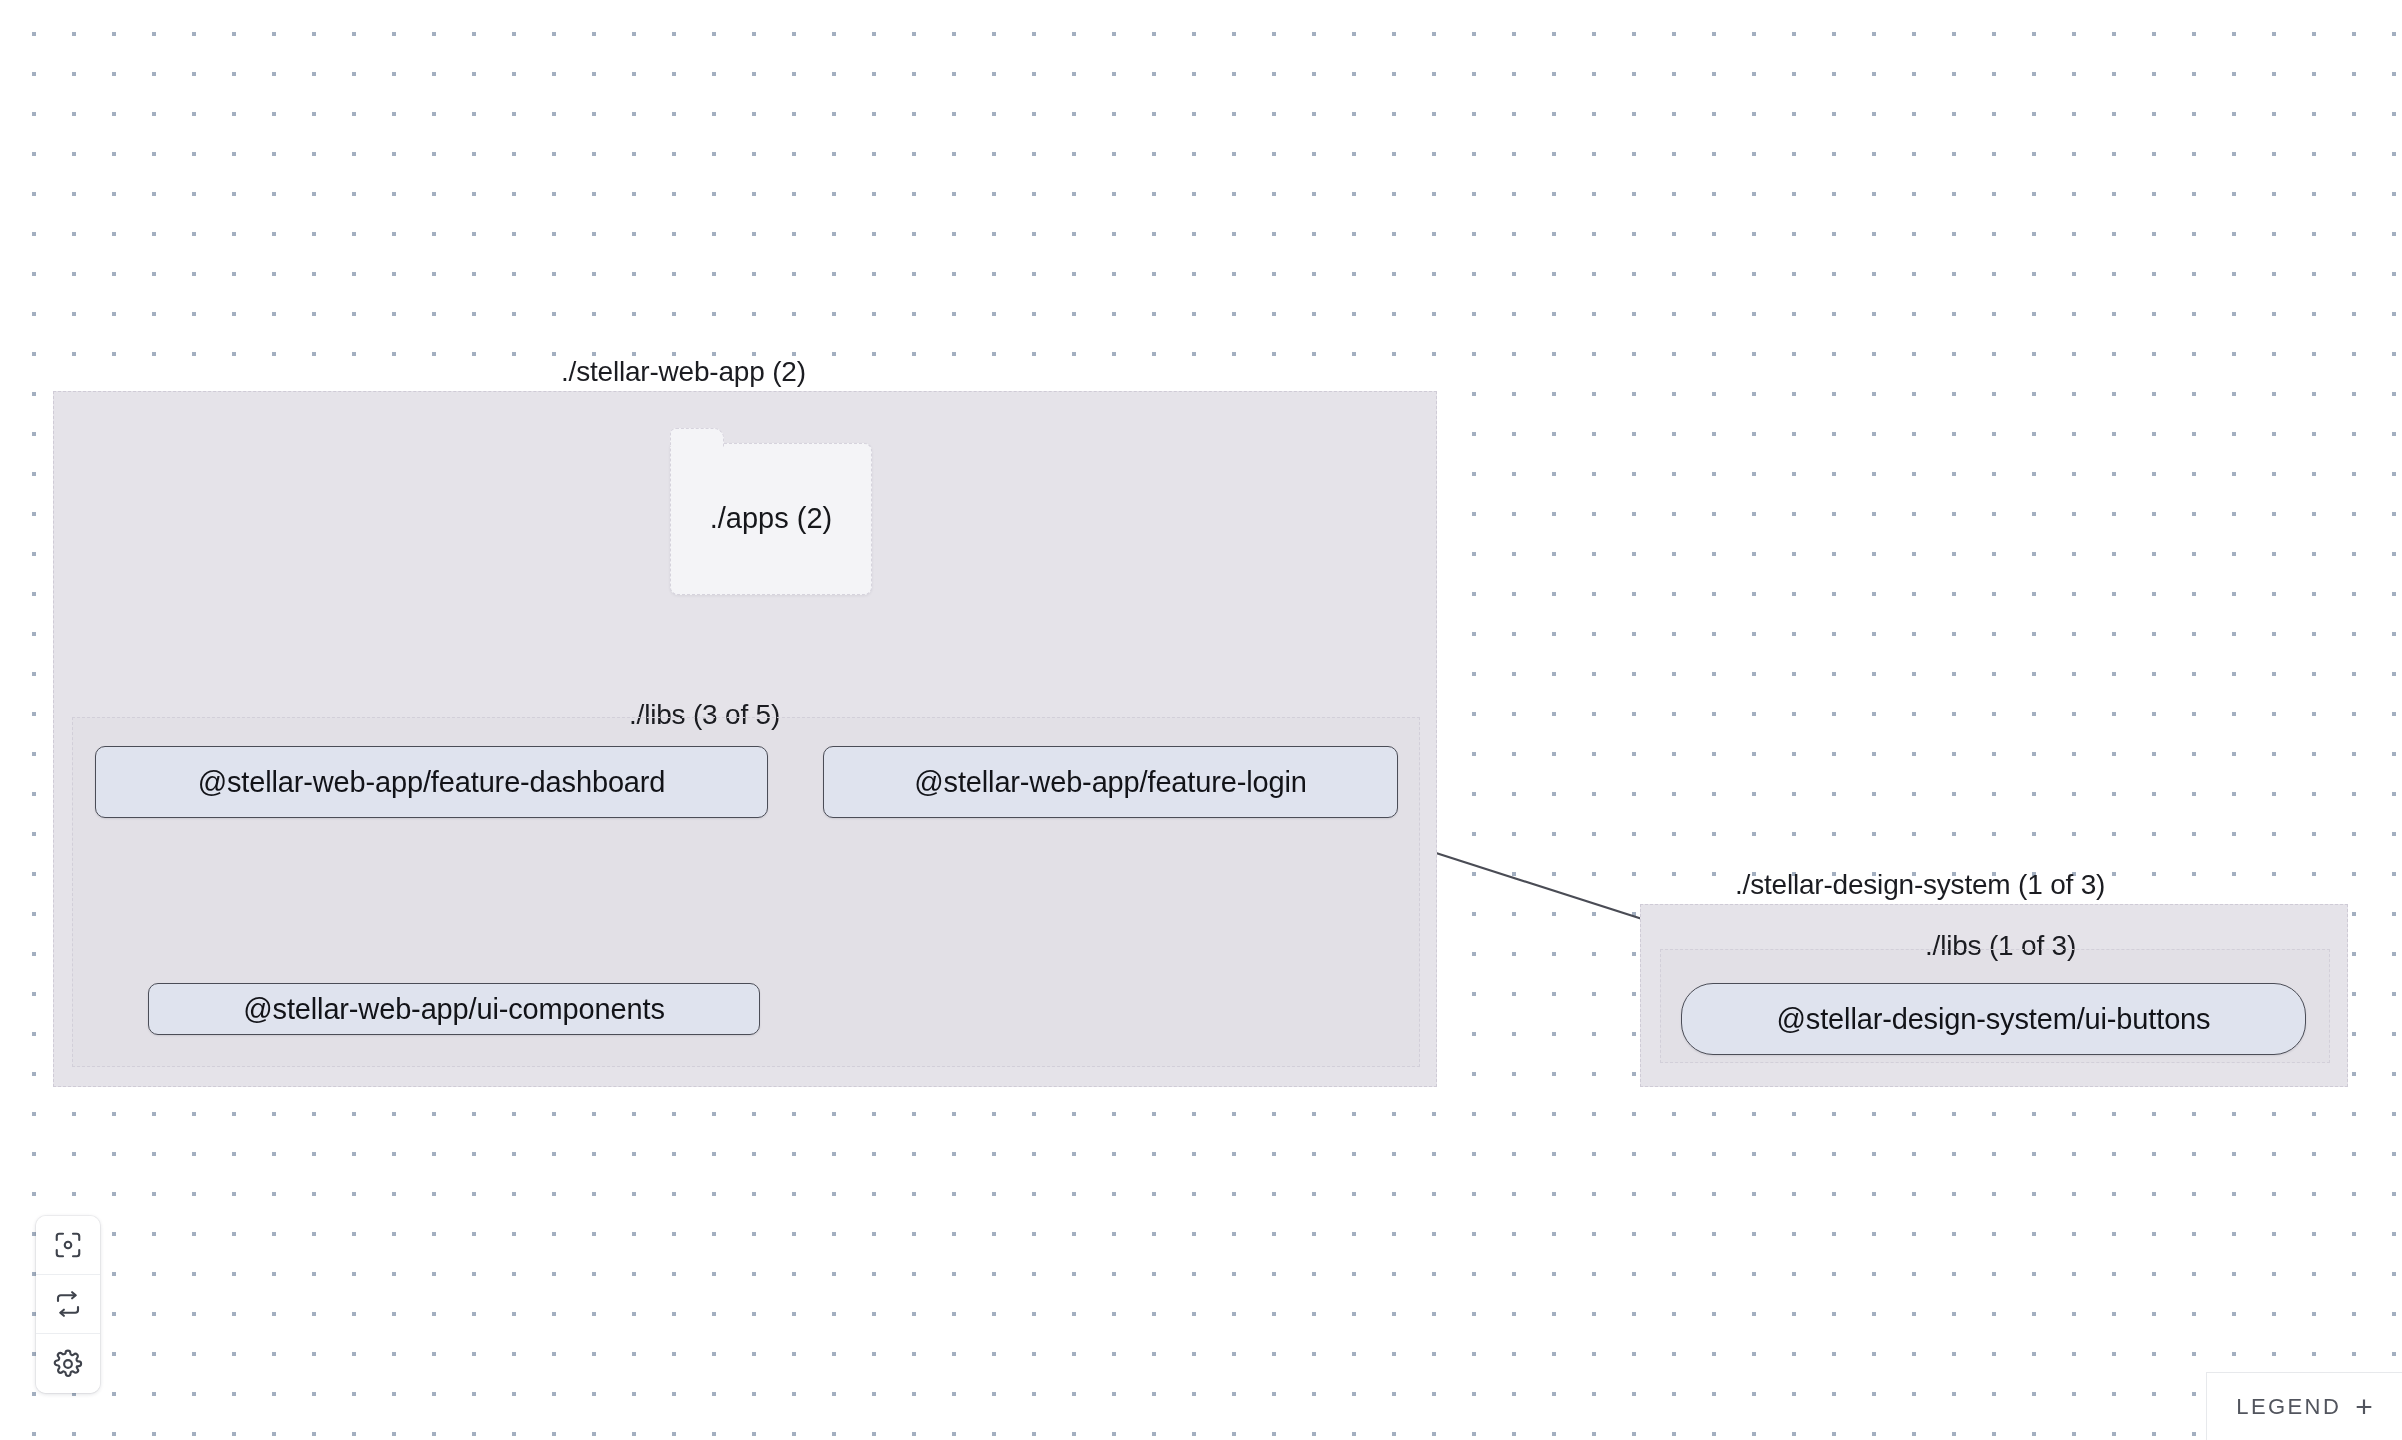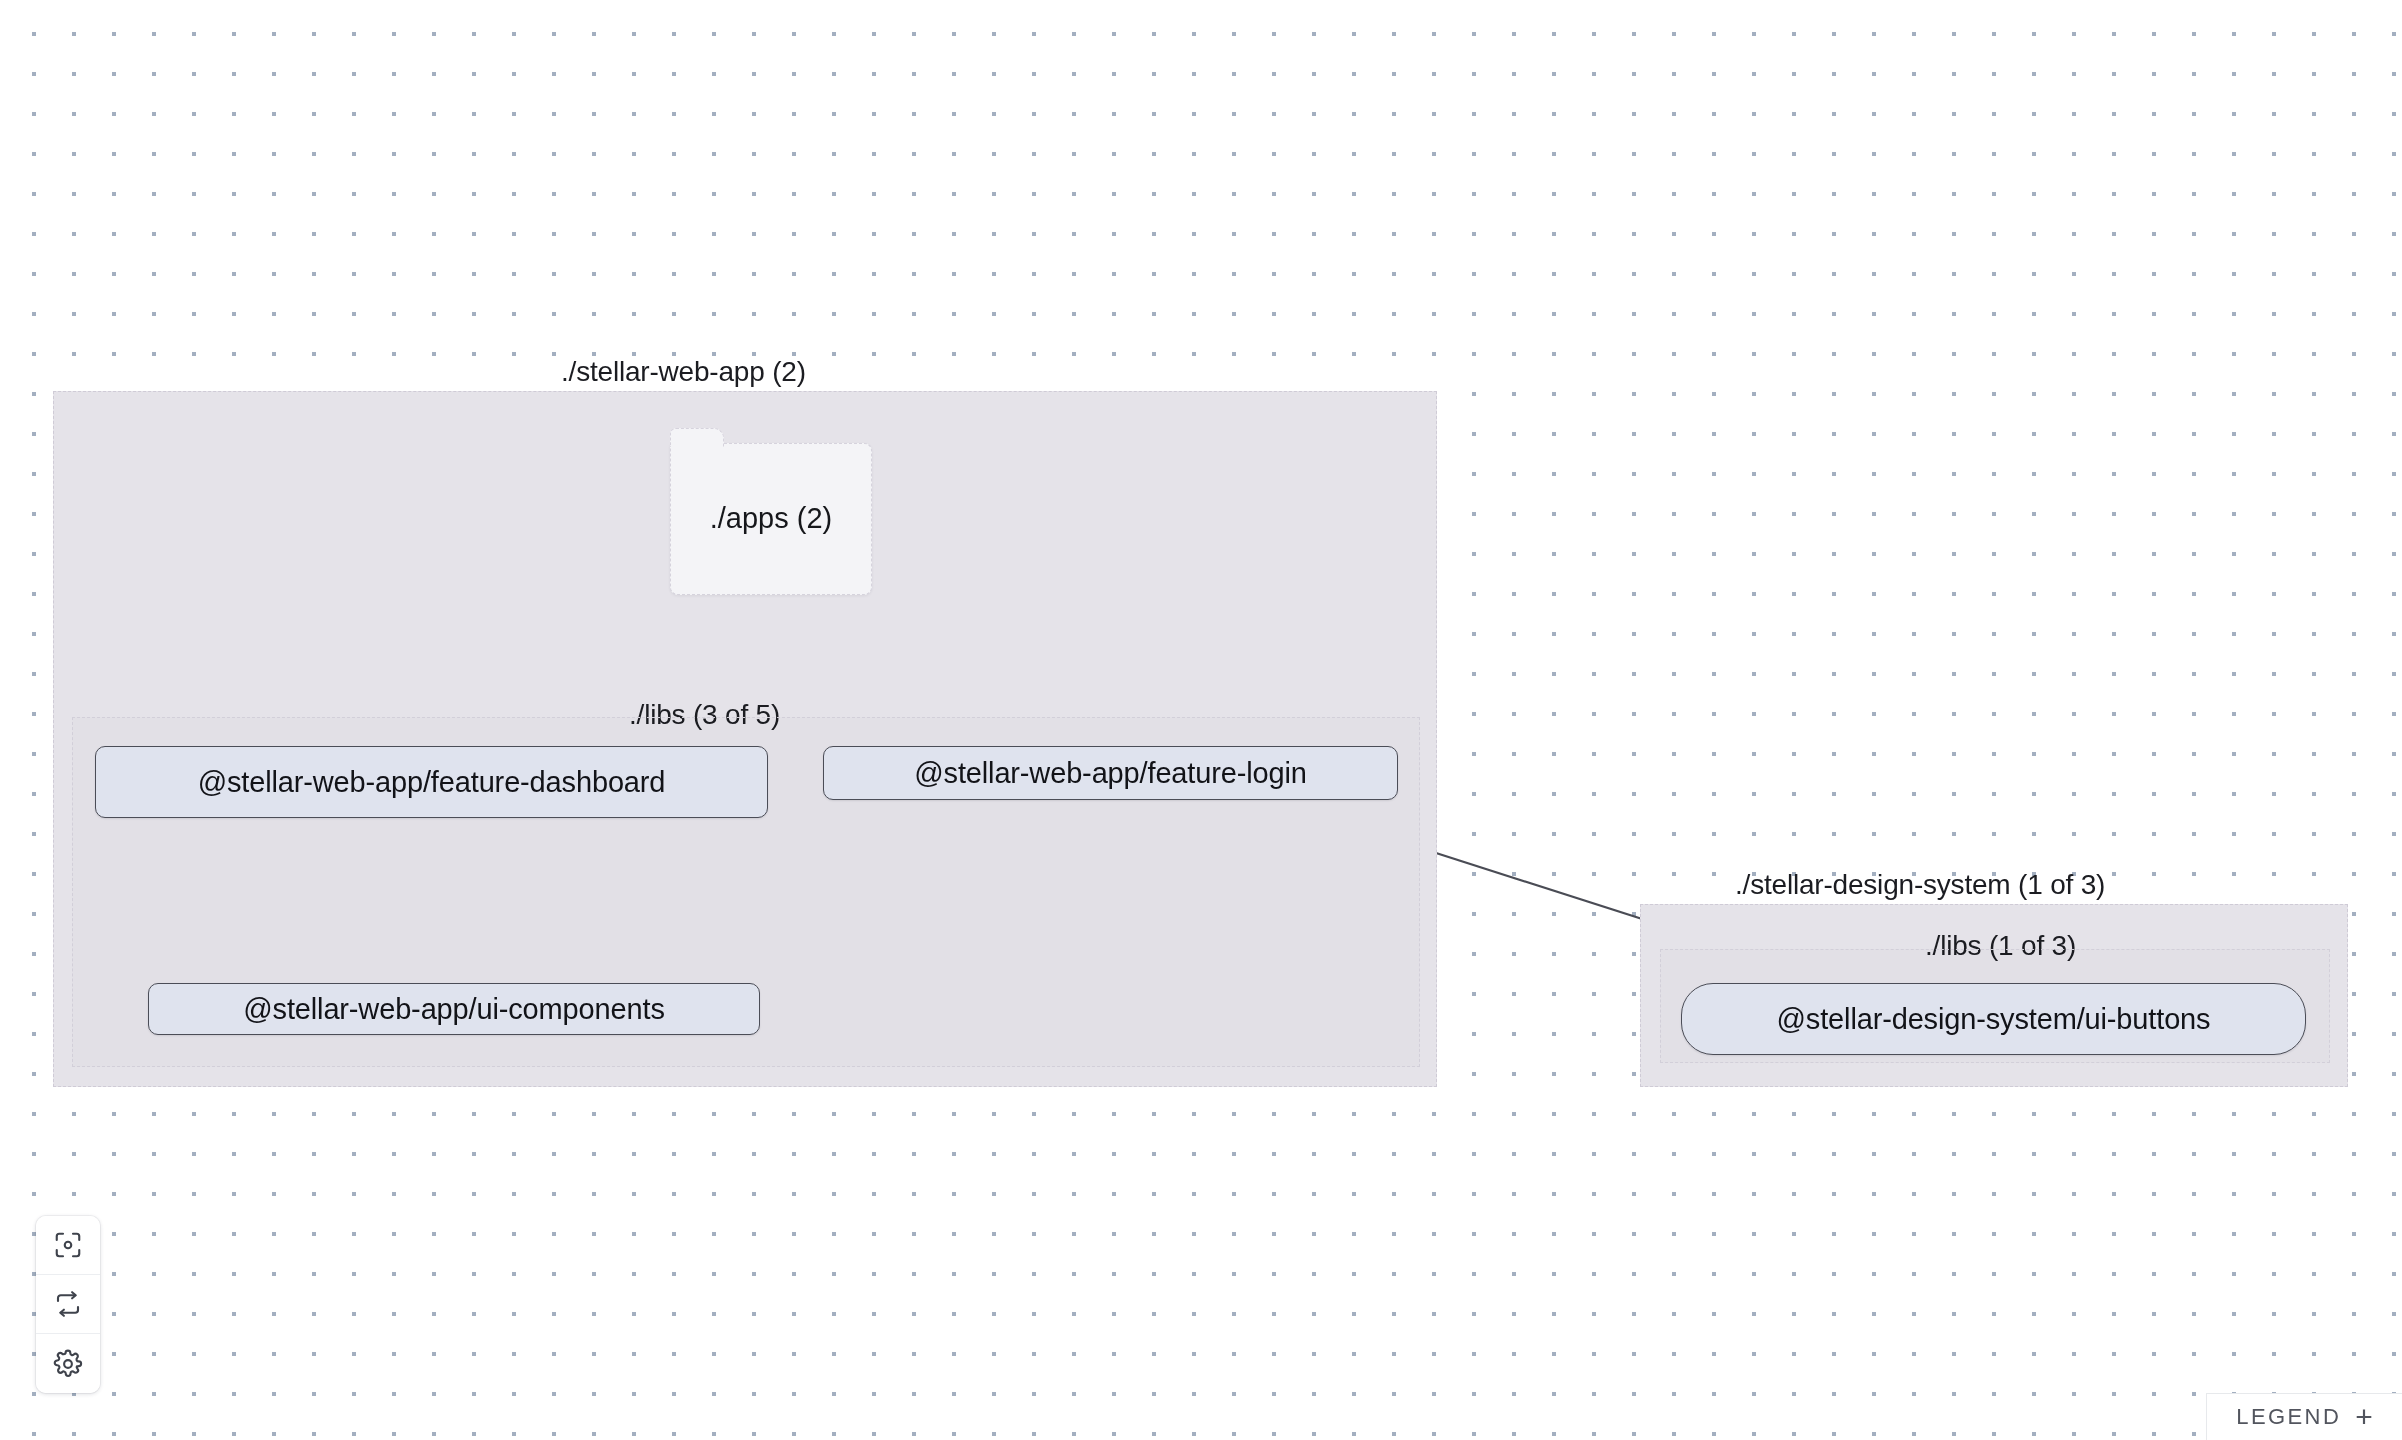--- a/index.html
+++ b/index.html
@@ -102,21 +102,21 @@
     border-bottom: 1px solid #eceef1;
     cursor: pointer;
     padding: 0;
   }
   .ctrl-btn:last-child { border-bottom: none; }
   .ctrl-btn svg { display: block; }
   
   .legend {
     position: absolute;
     right: 0; bottom: 0;
-    min-width: 196px; height: 47px;
+    min-width: 196px; height: 68px;
     background: #ffffff;
     border-top: 1px solid #e7e9ec;
     border-left: 1px solid #e7e9ec;
     display: flex;
     align-items: center;
     justify-content: center;
     gap: 14px;
     cursor: pointer;
   }
   .legend-text {
@@ -164,21 +164,21 @@
   </div>
 
   <div class="folder" style="left:670px; top:443px; width:202px; height:152px;">
     <div class="folder-label">./apps (2)</div>
   </div>
 
   <div class="node" style="left:95px; top:746px; width:673px; height:72px;">
     <span class="node-label">@stellar-web-app/feature-dashboard</span>
   </div>
 
-  <div class="node" style="left:823px; top:746px; width:575px; height:54px;">
+  <div class="node" style="left:823px; top:746px; width:575px; height:72px;">
     <span class="node-label">@stellar-web-app/feature-login</span>
   </div>
 
   <div class="node" style="left:148px; top:983px; width:612px; height:52px;">
     <span class="node-label">@stellar-web-app/ui-components</span>
   </div>
 
   <div class="group-label" style="left:1735px; top:871px;text-align:right;">./stellar-design-system (1 of 3)</div>
 
   <div class="group" style="left:1640px; top:904px; width:708px; height:183px;">

